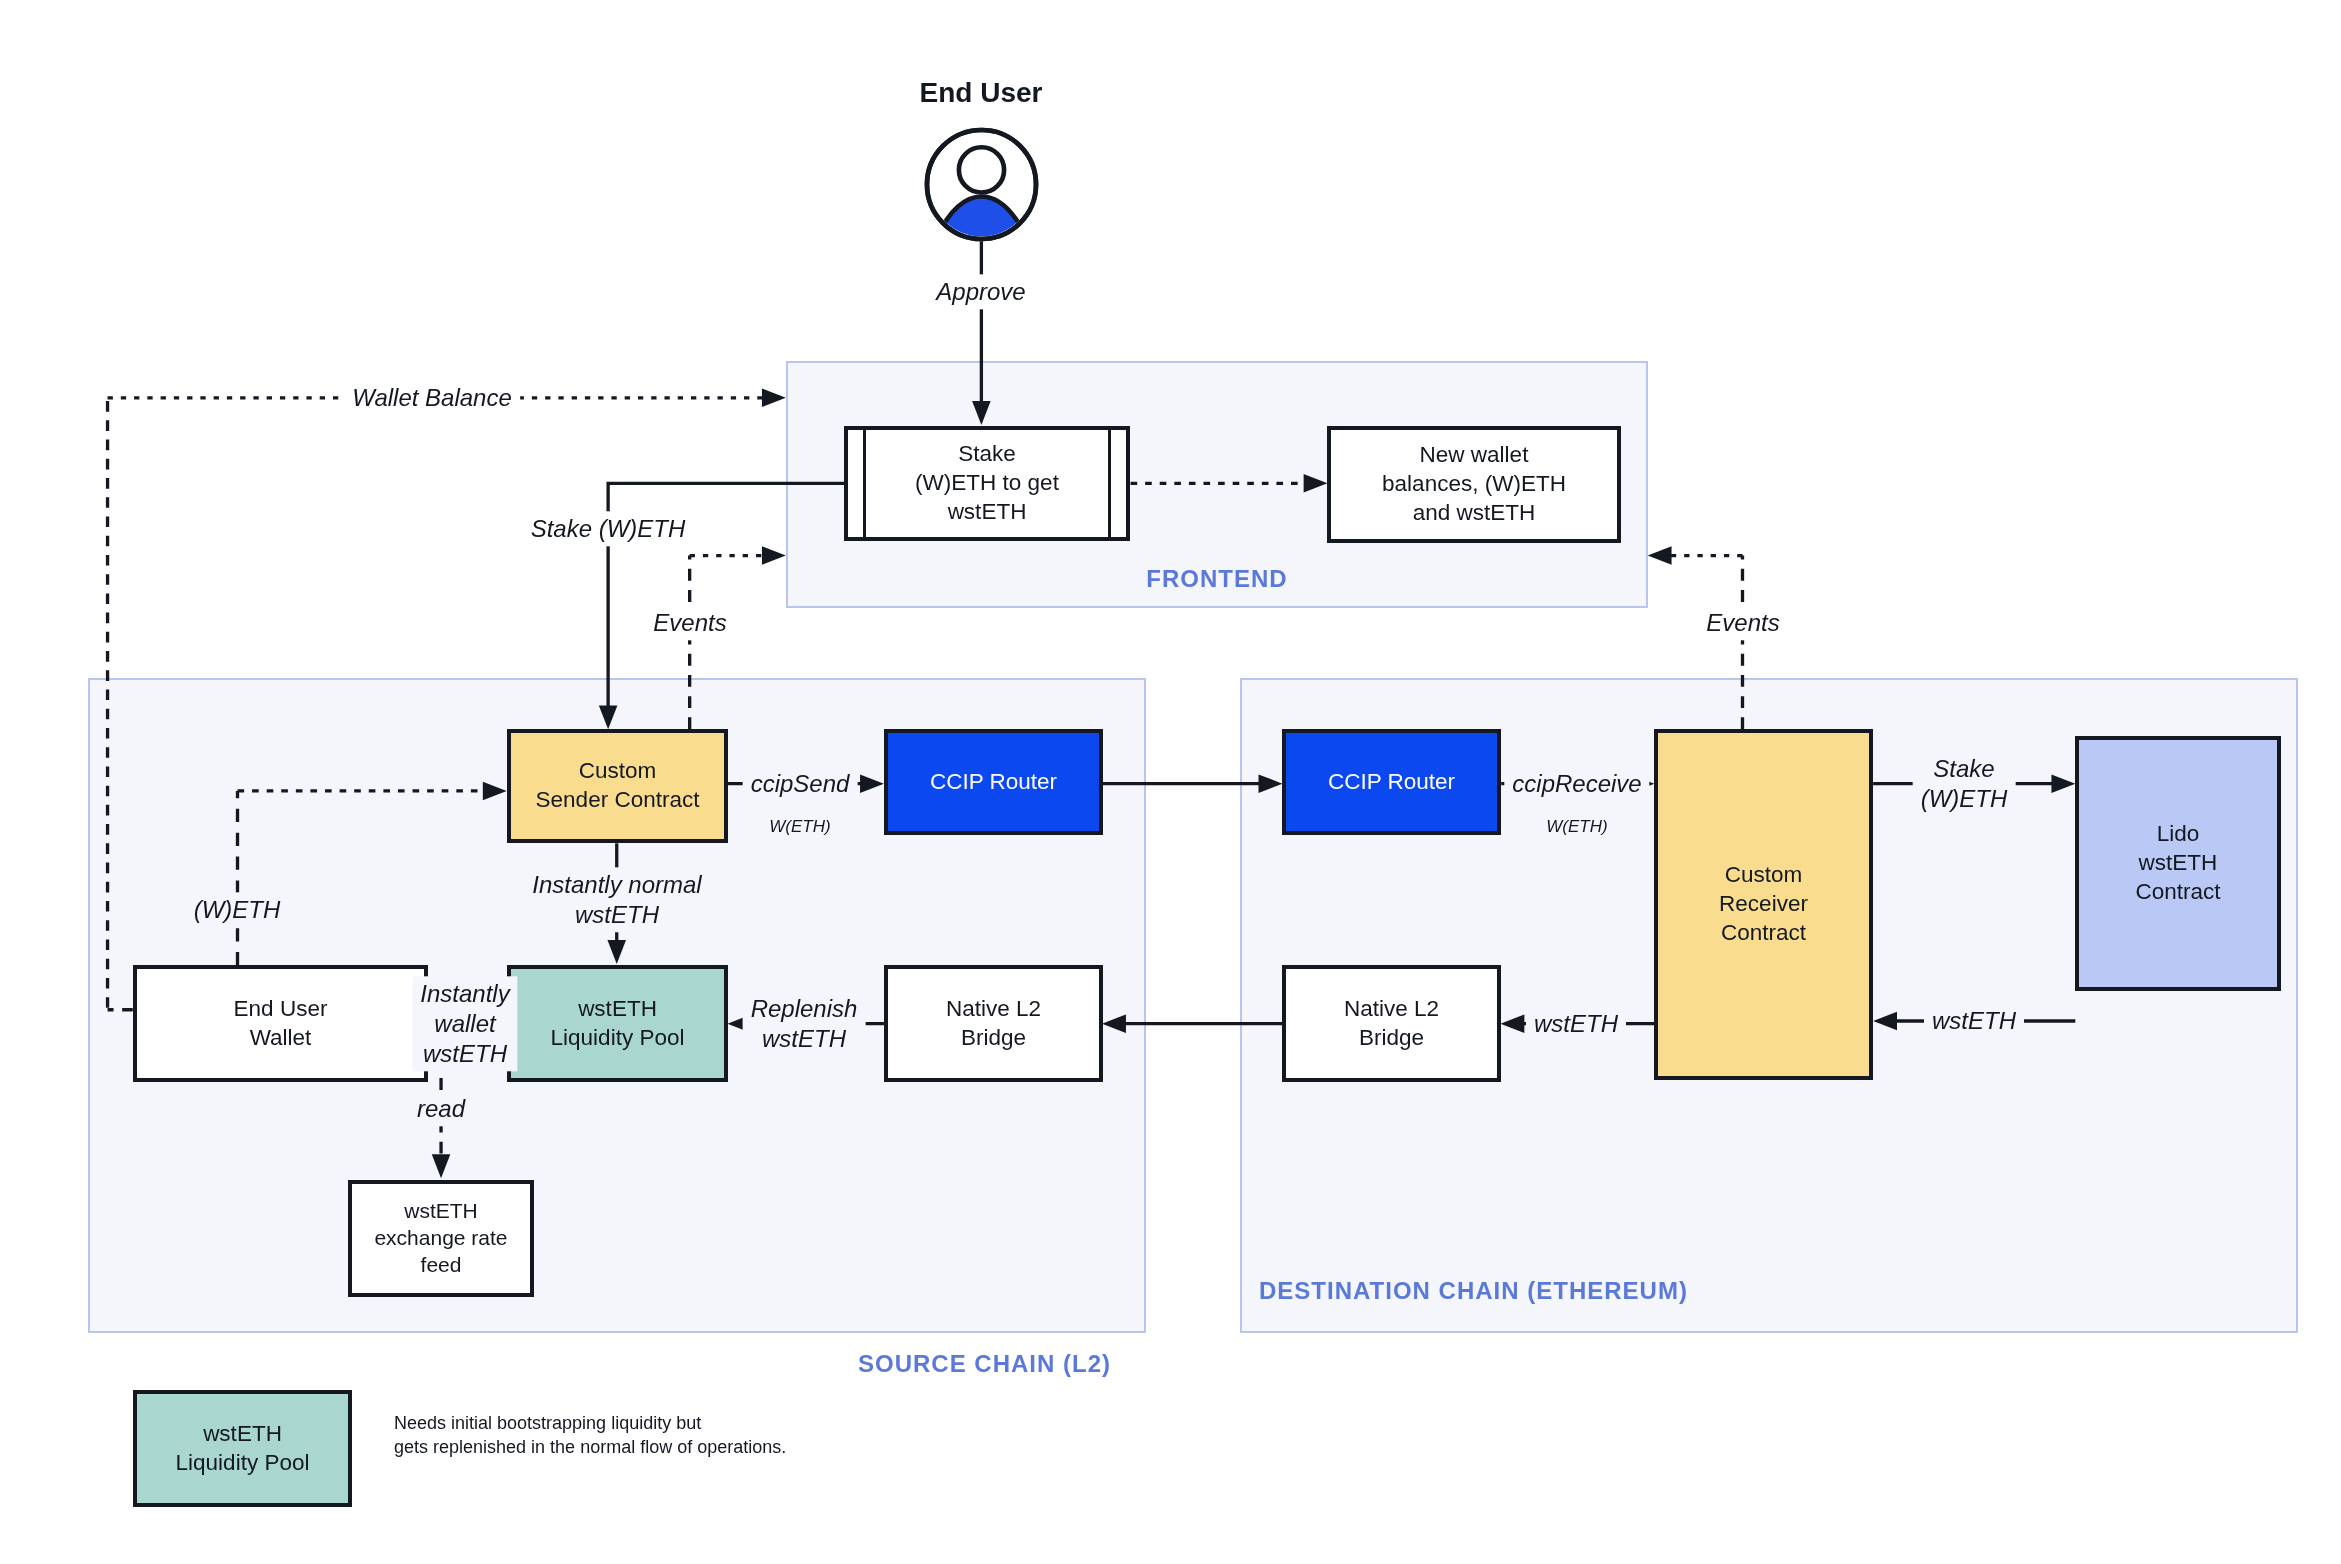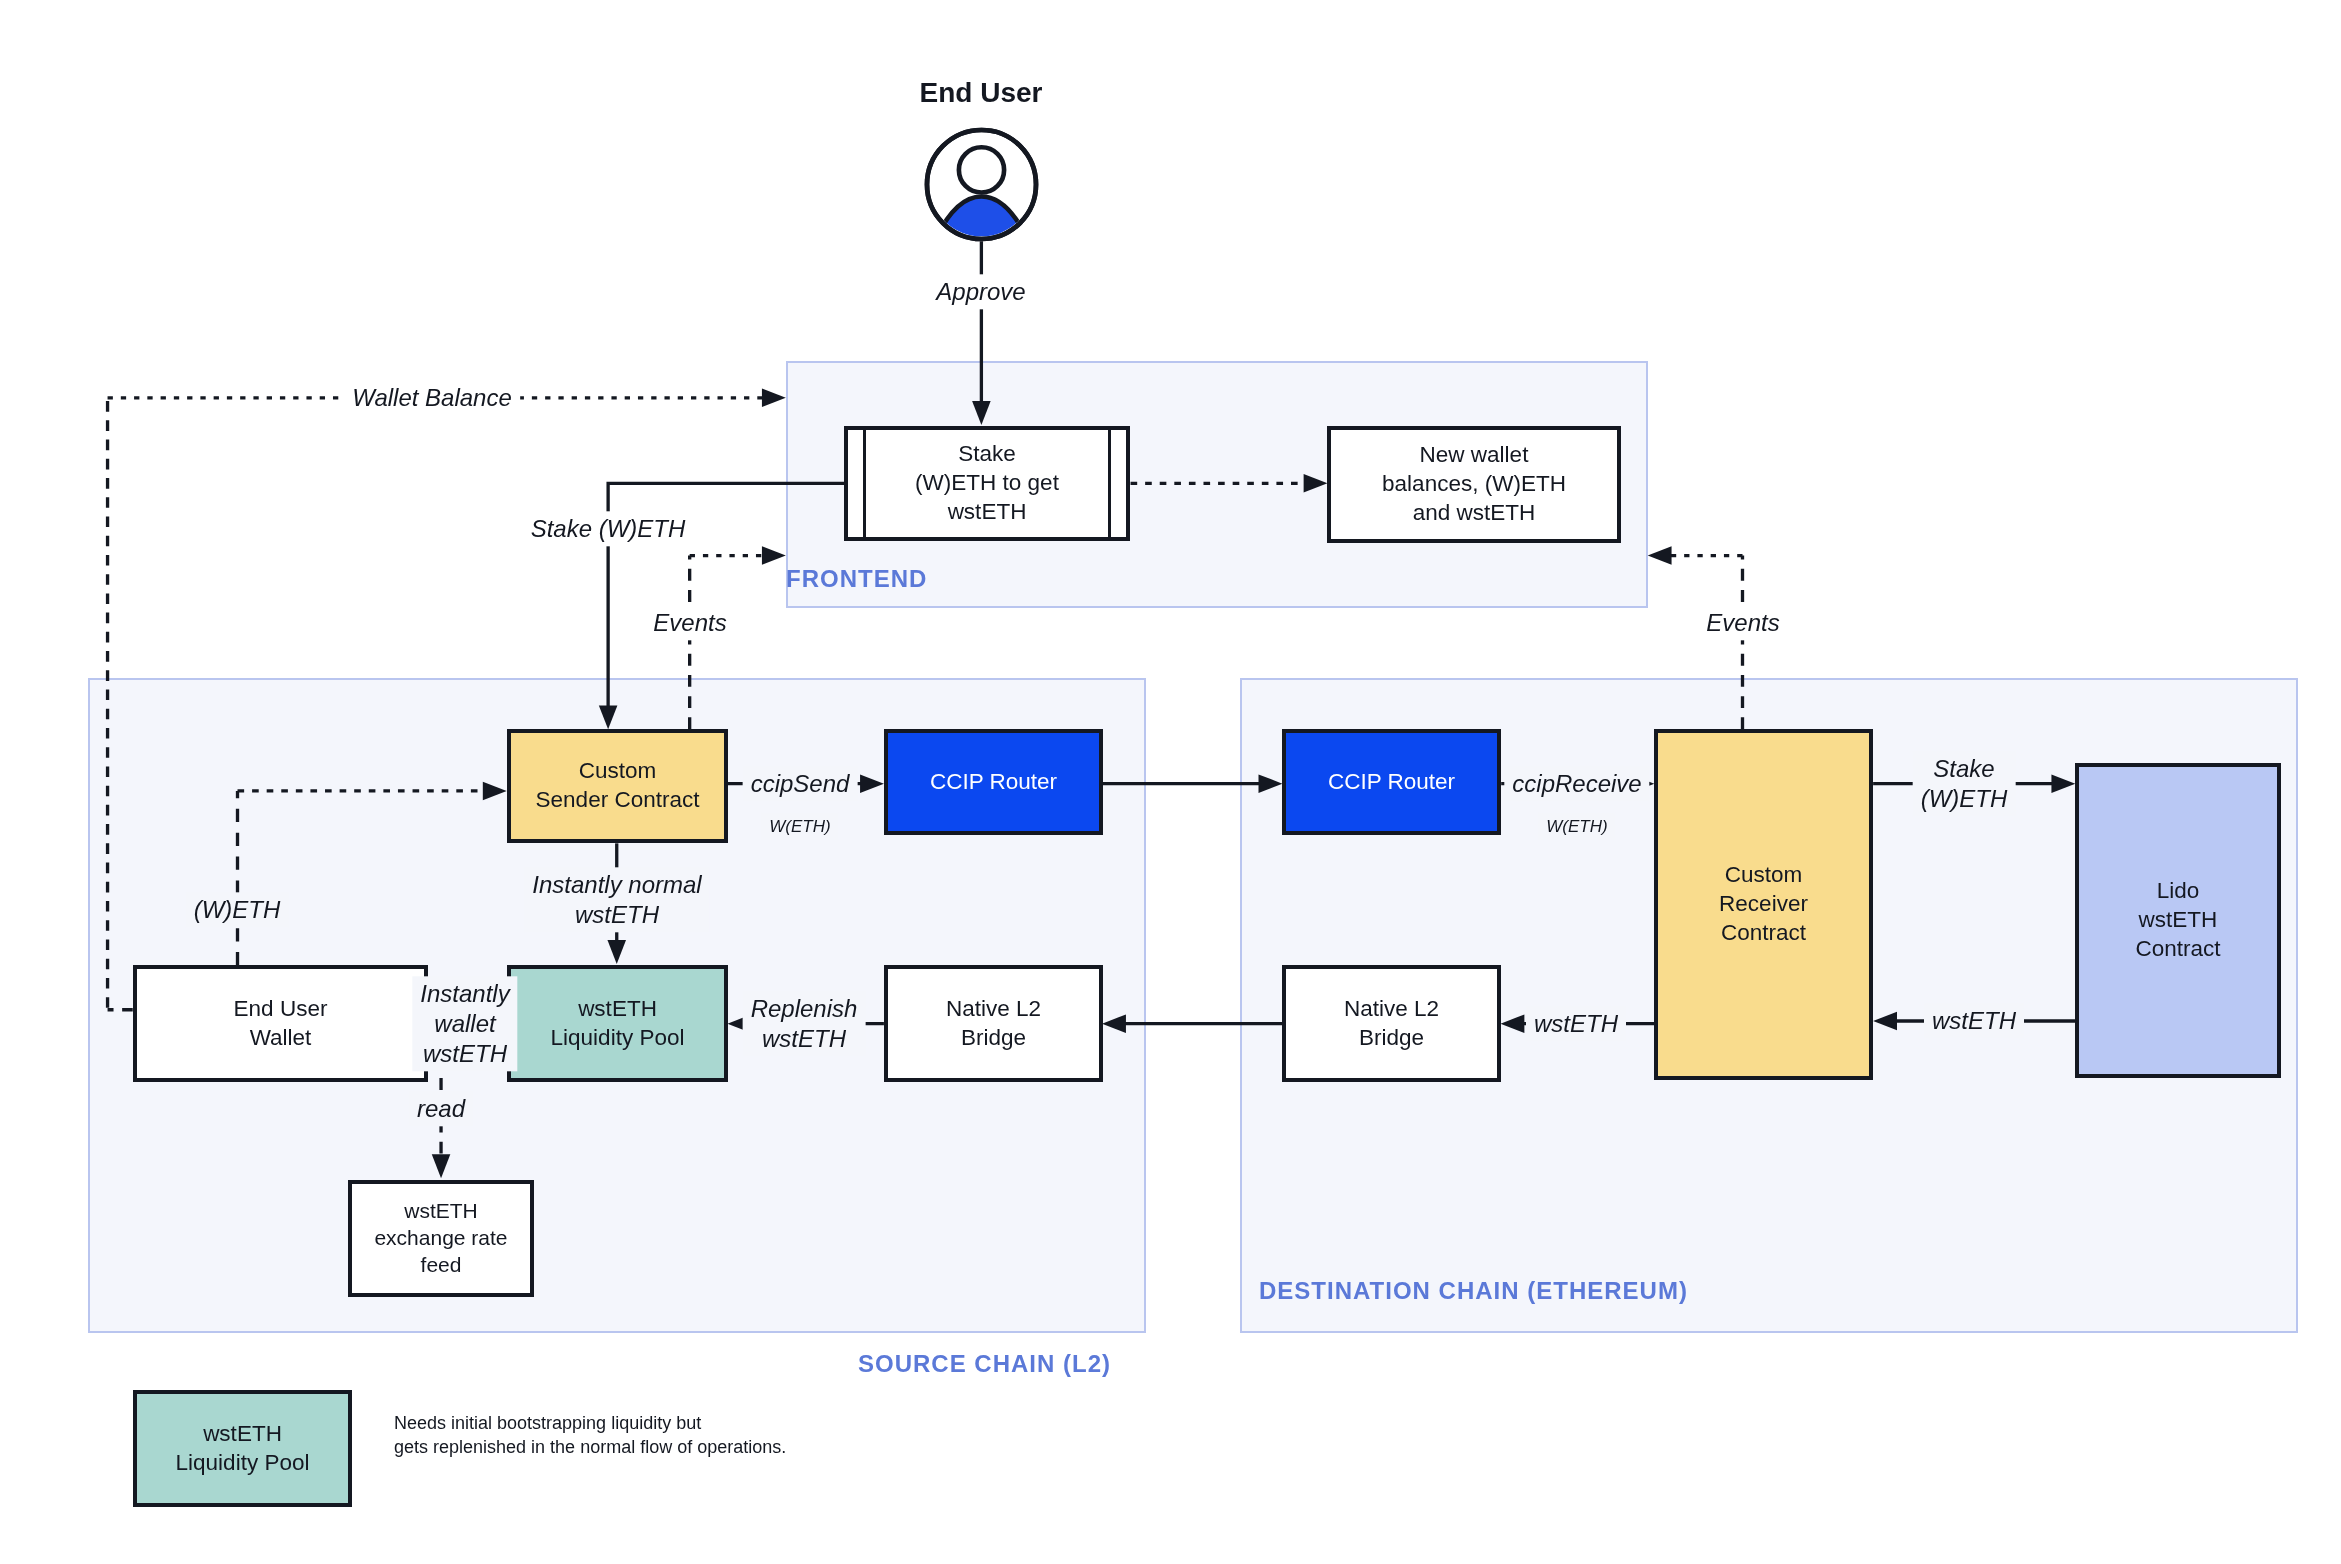--- a/index.html
+++ b/index.html
@@ -106,21 +106,21 @@
       </clipPath>
     </defs>
   <circle cx="88" cy="88" r="82" fill="#ffffff" stroke="#141821" stroke-width="7"></circle>
   <g clip-path="url(#avclip)">
     <path d="M16 176 Q48 106 88 106 Q128 106 160 176 Z" fill="#1e4fe8" stroke="#141821" stroke-width="7"></path>
   </g>
   <circle cx="88" cy="66" r="34" fill="#ffffff" stroke="#141821" stroke-width="7"></circle>
   <circle cx="88" cy="88" r="82" fill="none" stroke="#141821" stroke-width="7"></circle>
 </svg>
 
-<div class="section-label" style="left:786px;top:565px;width:862px;">FRONTEND</div>
+<div class="section-label" style="left:786px;top:565px;width:862px;text-align:center;">FRONTEND</div>
 
 <div class="node" style="left:844px;top:426px;width:286px;height:115px;">
   <div class="dbar" style="left:14.6px;"></div>
   <div class="dbar" style="right:14.6px;"></div>
   <span>Stake
 (W)ETH to get
 wstETH</span>
 </div>
 
 <div class="node" style="left:1327px;top:426px;width:294px;height:117px;">
@@ -171,21 +171,21 @@
   <span>Custom
 Receiver
 Contract</span>
 </div>
 
 <div class="node" style="left:1282px;top:965px;width:219px;height:117px;">
   <span>Native L2
 Bridge</span>
 </div>
 
-<div class="node periwinkle" style="left:2075px;top:763px;width:206px;height:315px;">
+<div class="node periwinkle" style="left:2075px;top:736px;width:206px;height:255px;">
   <span>Lido
 wstETH
 Contract</span>
 </div>
 
 <div class="edge-label bg-white" style="left:981px;top:292px;">Approve</div>
 <div class="edge-label bg-white" style="left:432px;top:398px;">Wallet Balance</div>
 <div class="edge-label bg-white" style="left:608px;top:529px;">Stake (W)ETH</div>
 <div class="edge-label bg-white" style="left:690px;top:623px;">Events</div>
 <div class="edge-label bg-white" style="left:1743px;top:623px;">Events</div>

